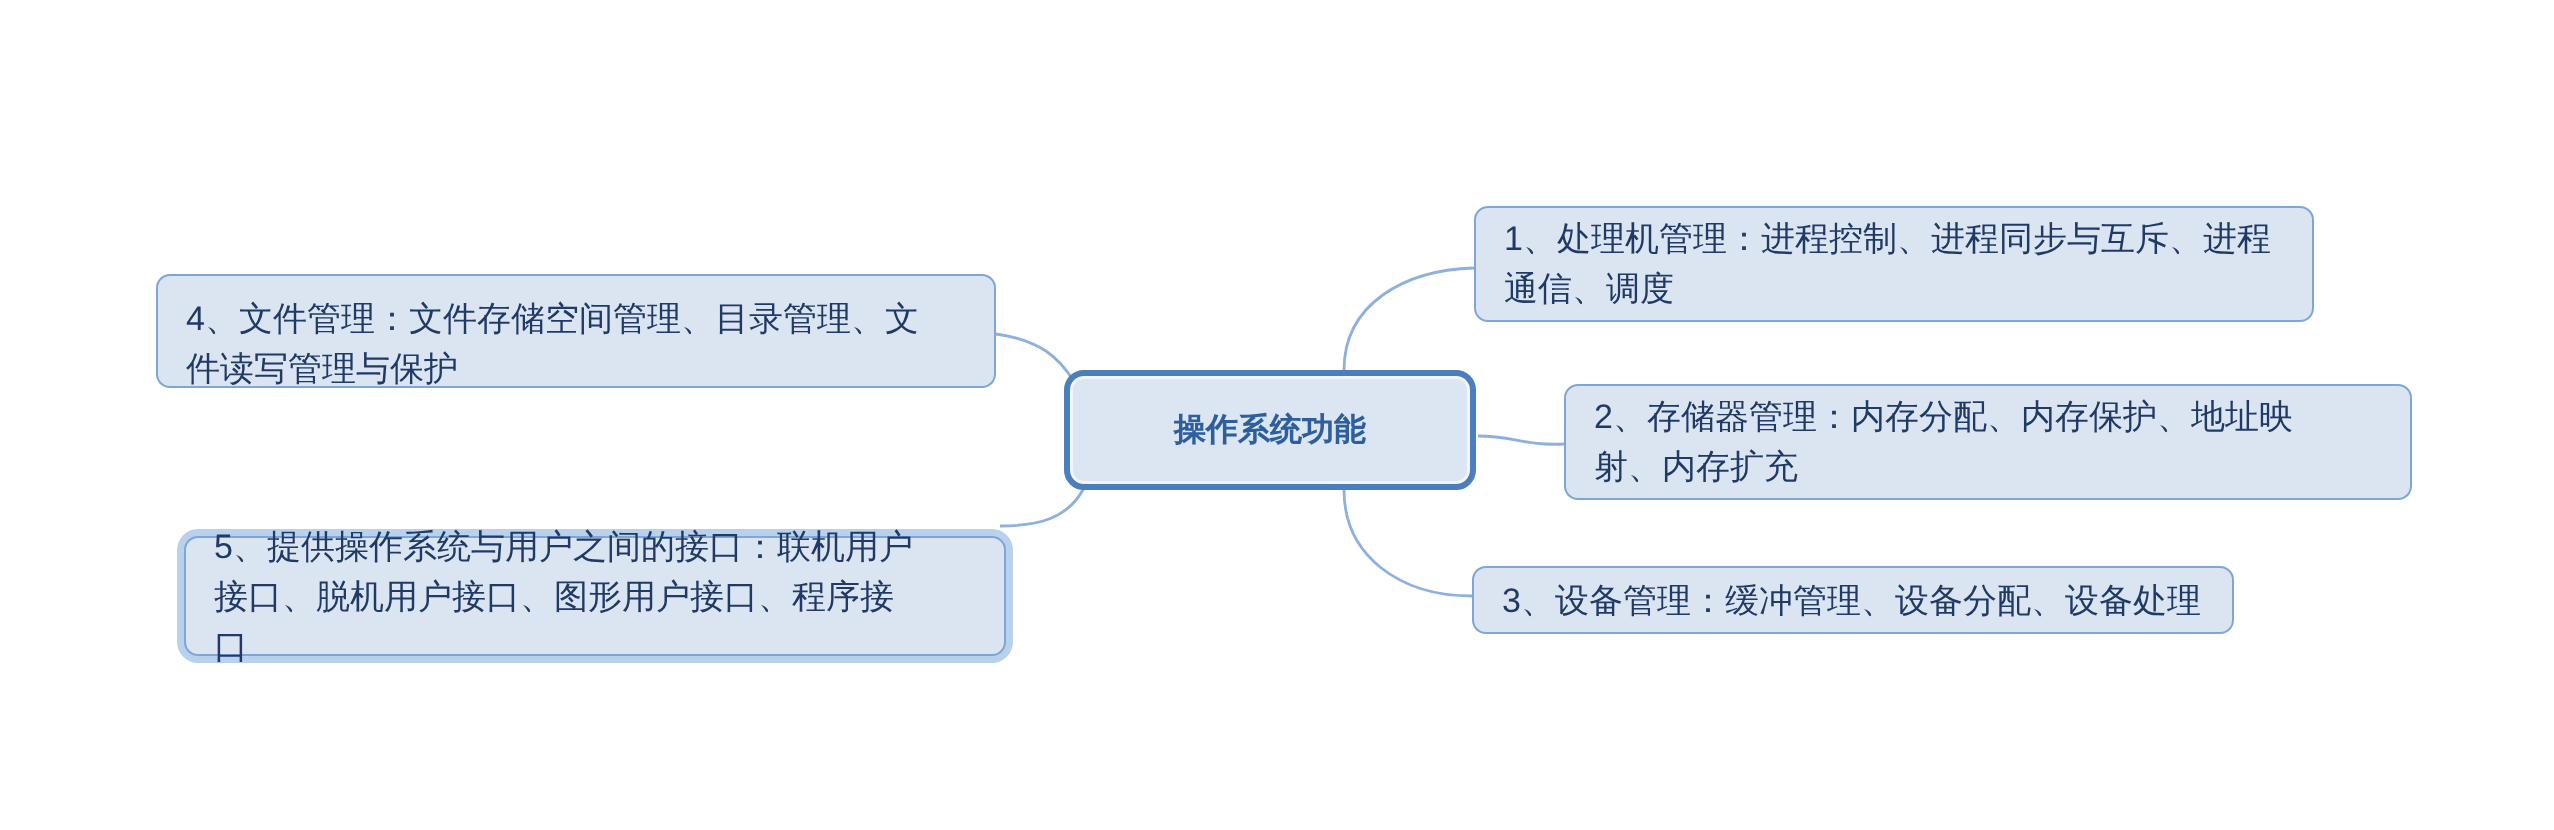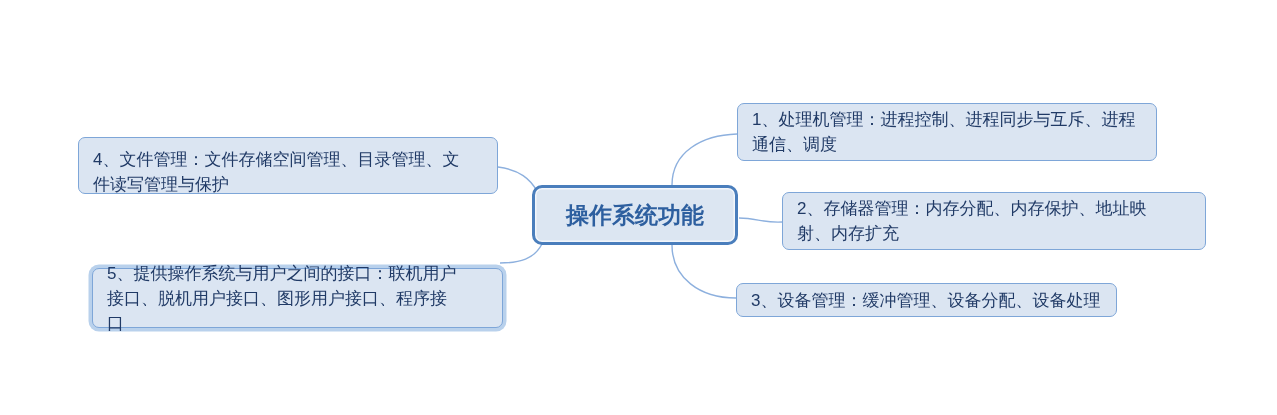--- a/index.html
+++ b/index.html
@@ -33,21 +33,21 @@
   #node-b4 { left:78px;  top:137px; width:420px; height:57px; padding:15px 32px 3px 14px; }
   #node-b5 { left:92px;  top:234px; width:411px; height:60px; padding:3px 40px 3px 14px; }
   .selected { box-shadow:0 0 0 3.5px #b9d1ec;margin-top:34px; }
   .root {
     left:532px; top:185px; width:206px; height:60px;
     background:#dce6f2;
     border:3.5px solid #4a7ebc;
     border-radius:10px;
     box-shadow:inset 0 0 0 1.5px #f2f6fb;
     color:#2d5f9f;
-    font-size:23px;
+    font-size:16px;
     font-weight:bold;
     justify-content:center;
     text-align:center;
     padding:0 6px;
   }
 </style>
 </head>
 <body>
 
 <div class="canvas">

